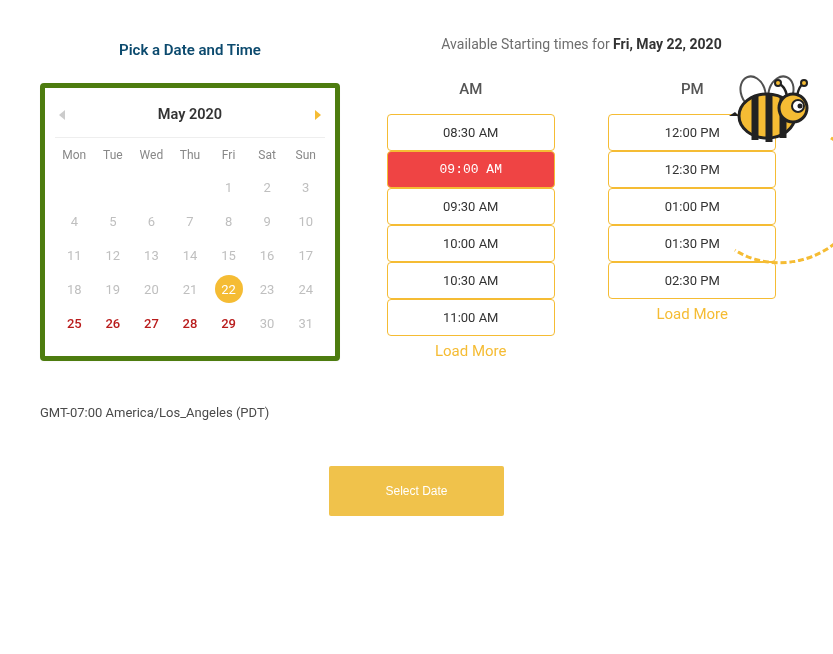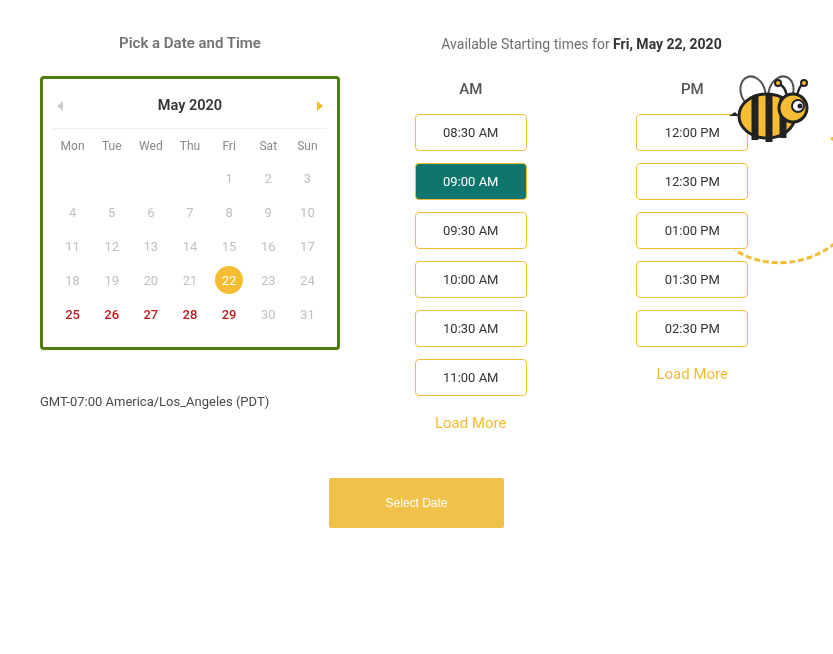--- a/index.html
+++ b/index.html
@@ -13,35 +13,35 @@
   .container {
     display: flex;
     gap: 30px;
     margin-top: 8px;
   }
   .left-col { width: 300px; }
   .right-col { flex: 1; }
   .pick-title {
     font-size: 15px;
     font-weight: 600;
-    color: #737373;
+    color: #0c4a6e;
     text-align: center;
     margin-bottom: 24px;
-    margin-top: 6px;
+    margin-top: 13px;
   }
   .avail-title {
     font-size: 14px;
     color: #6e6e6e;
     text-align: center;
     margin-bottom: 28px;
     margin-top: 8px;
   }
   .avail-title .date-bold { font-weight: 700; color: #333; }
   .calendar {
-    border: 3px solid #4d7c0f;
+    border: 5px solid #4d7c0f;
     border-radius: 4px;
     padding: 12px 10px 16px 10px;
     box-shadow: 0 1px 2px rgba(0,0,0,0.03);
   }
   .cal-header {
     display: flex;
     align-items: center;
     justify-content: space-between;
     padding: 6px 4px 14px 4px;
   }
@@ -107,35 +107,36 @@
   }
   .times-cols { display: flex; gap: 20px; }
   .time-col { flex: 1; display: flex; flex-direction: column; align-items: center; }
   .ampm {
     font-size: 15px;
     color: #555;
     font-weight: 500;
     margin-bottom: 16px;
   }
   .time-slot {
-    width: 112px;
+    width: 168px;
     padding: 10px 0;
     border: 1px solid #F5BC34;
     border-radius: 4px;
     text-align: center;
     font-size: 13px;
     color: #333;
-    margin-bottom: 12px;
+    margin-bottom: 0;
     cursor: pointer;
     background: #fff;
   }
   .time-slot.selected {
-    background: #0f766e;
+    background: #ef4444;
     color: #fff;
     border-color: #F5BC34;
+    font-family: Liberation Mono, monospace;
   }
   .load-more {
     font-size: 15px;
     color: #F5BC34;
     cursor: pointer;
     margin-top: 6px;
   }
   .select-btn {
     display: block;
     margin: 46px auto 0 auto;

